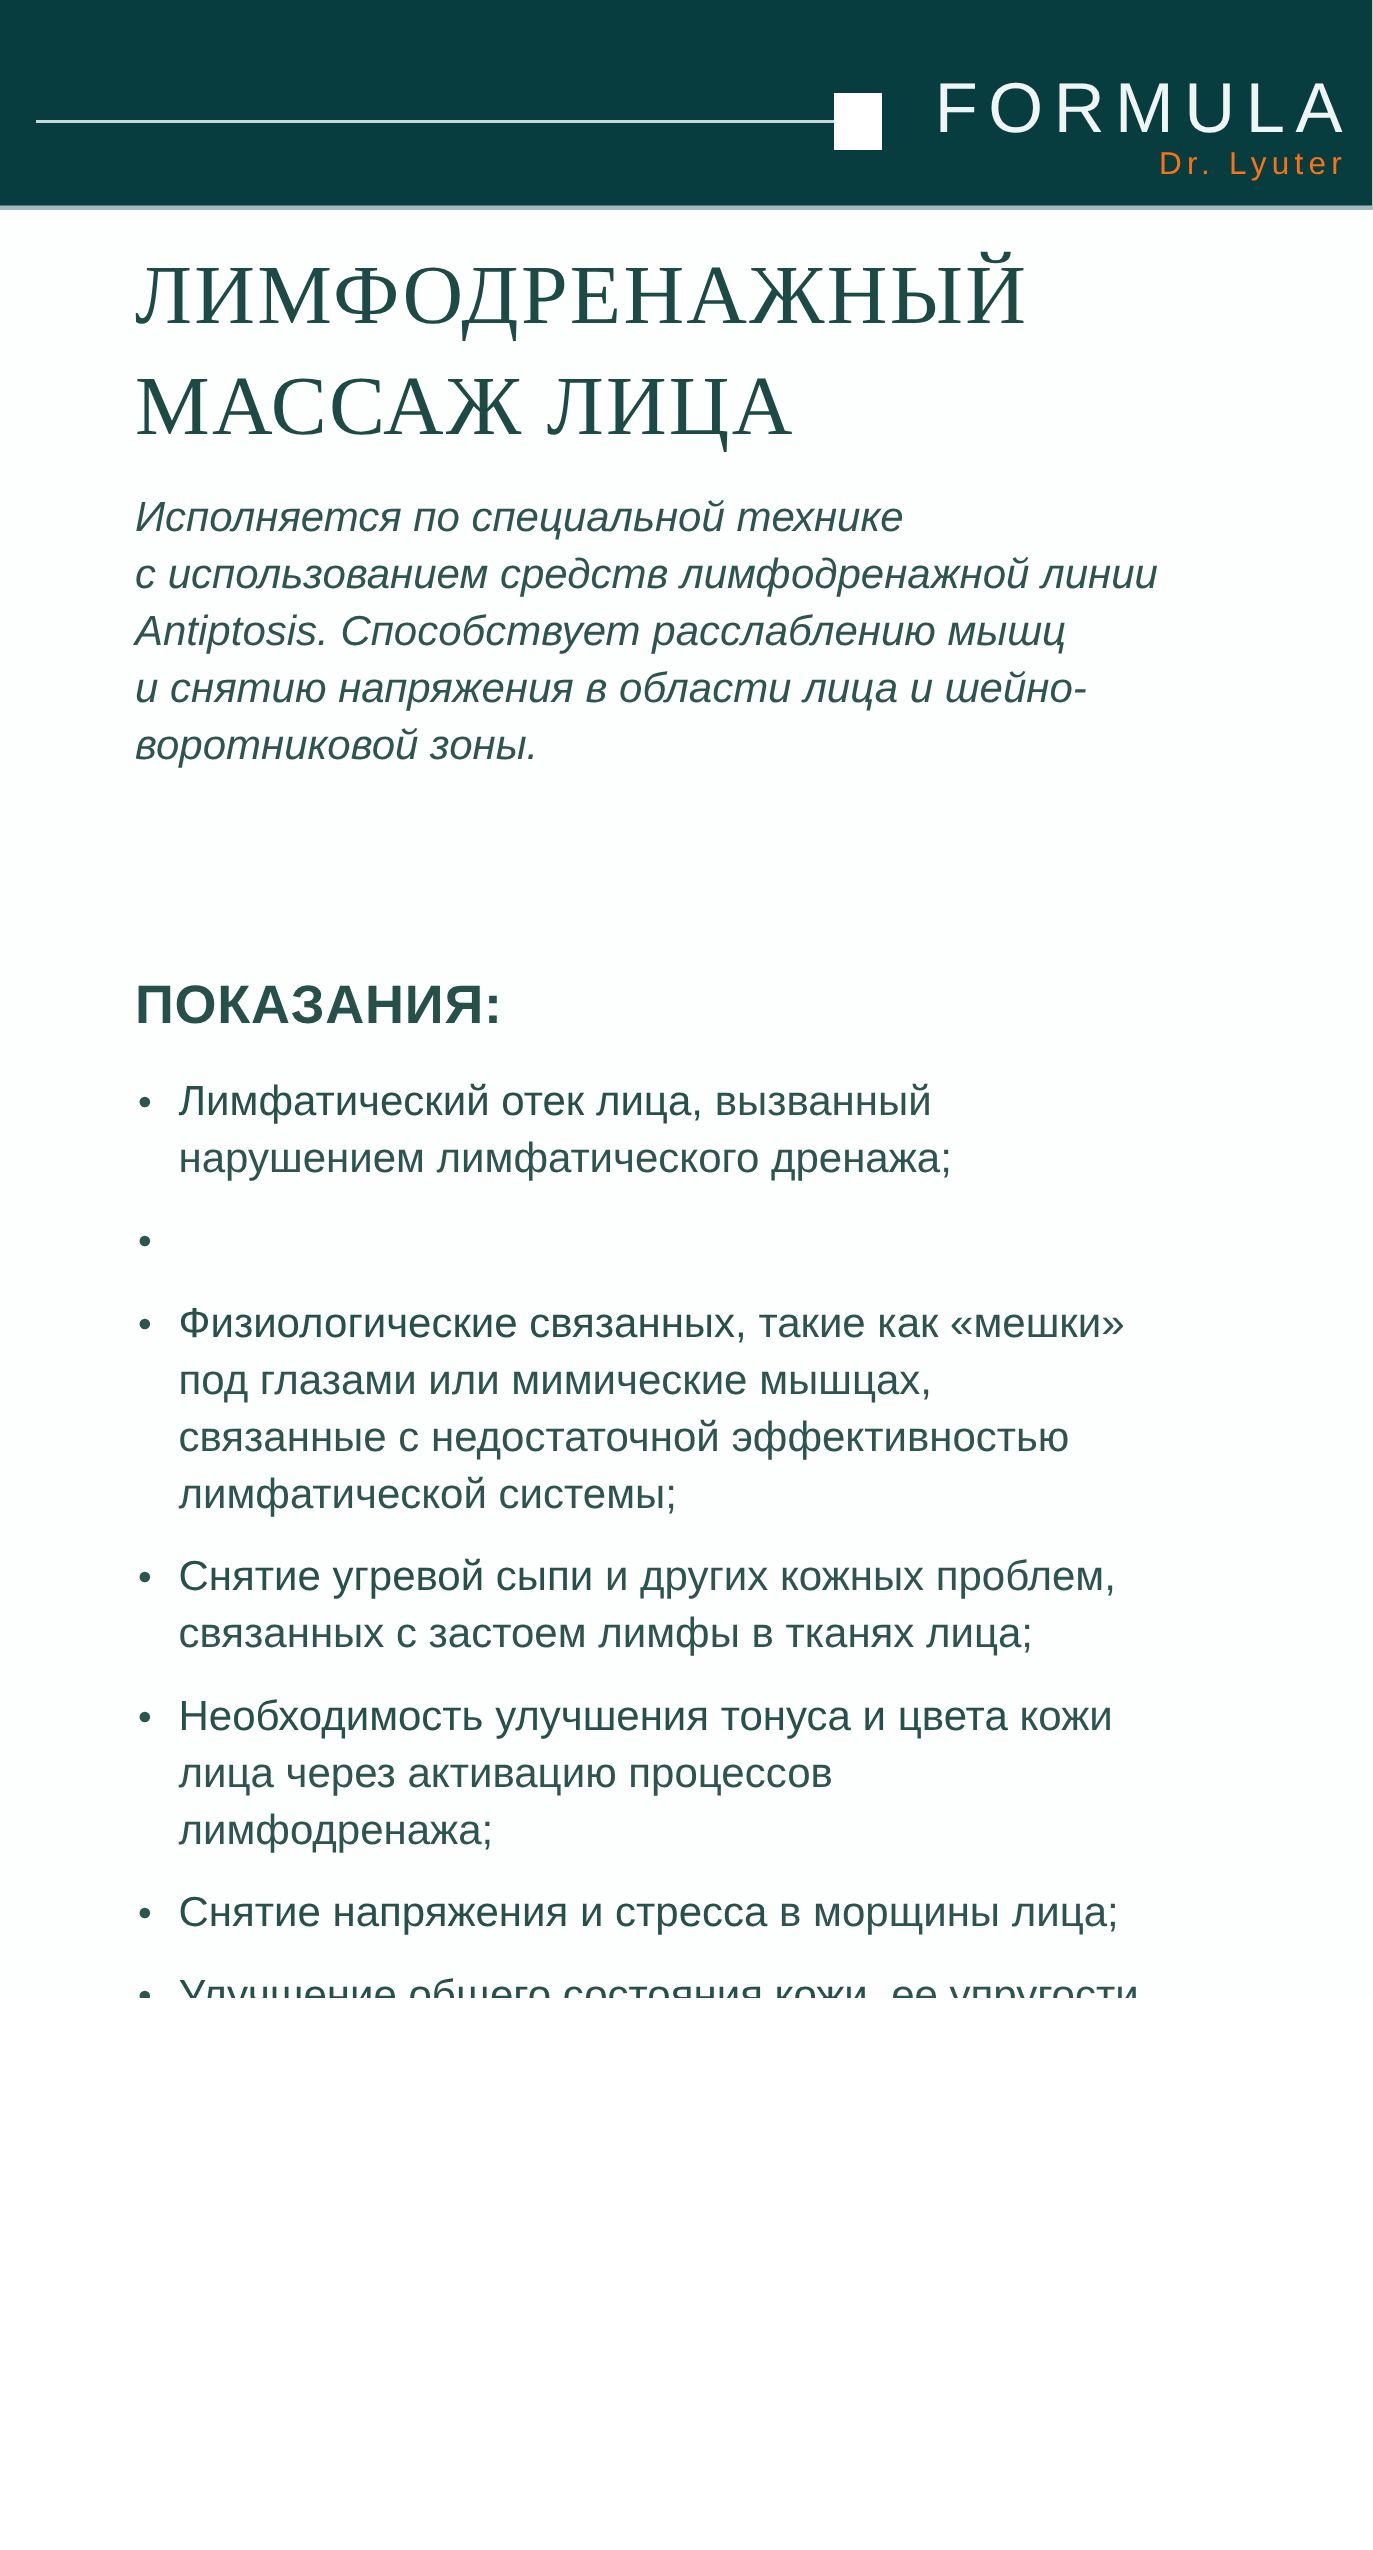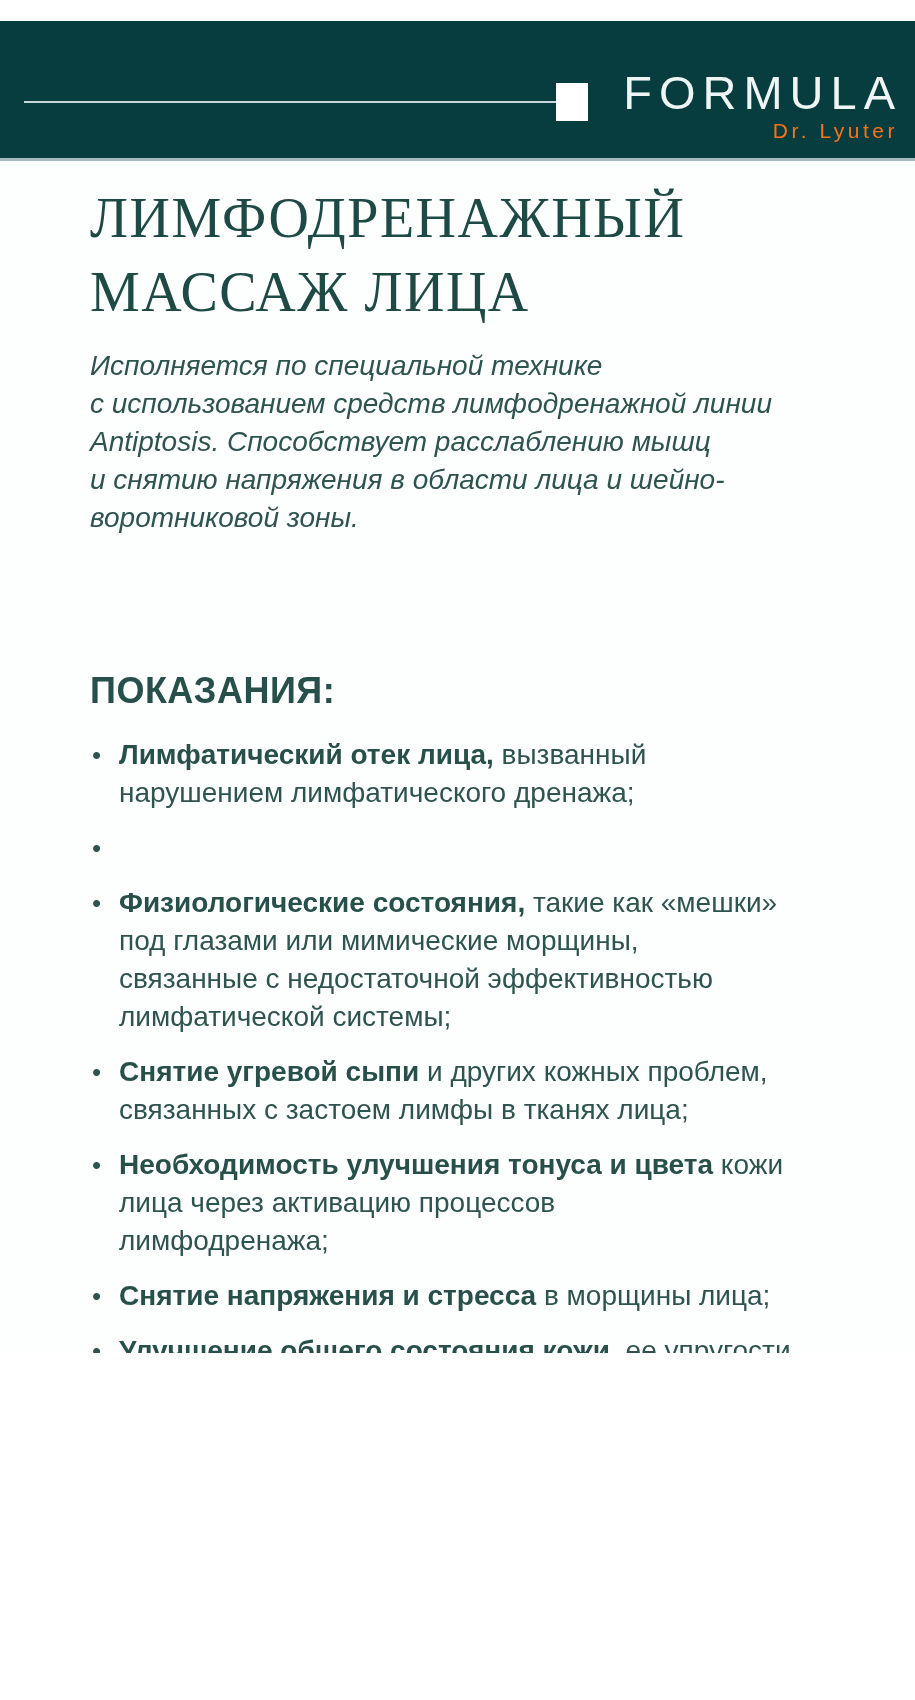--- a/index.html
+++ b/index.html
@@ -8,21 +8,20 @@
     width: 915px; height: 1700px;
     background: #ffffff;
     font-family: "Liberation Sans", sans-serif;
     -webkit-font-smoothing: antialiased;
   }
   .page {
     position: relative;
     width: 915px; height: 1332px;
     background: #fdfefe;
     overflow: hidden;
-    margin-top: 21px;
   }
 
   
   .header {
     position: relative;
     height: 140px;
     background: #083d3f;
     border-bottom: 3px solid #a2b9bd;
   }
   .header .rule {
@@ -101,21 +100,21 @@
     line-height: 38px;
   }
   .list li:first-child { margin-top: 0; }
   .marker {
     flex: 0 0 29px;
     padding-left: 2px;
     font-size: 26px;
     color: #2e5450;
   }
   .item-text { white-space: pre-line; }
-  .item-text strong { font-weight: 700; color: #27504b; }
+  .item-text strong { font-weight: 400; color: #27504b; }
 </style>
 </head>
 <body>
 
 <div class="page">
 
   <header class="header">
     <div class="rule"></div>
     <div class="square"></div>
     <div class="logo">
@@ -140,22 +139,22 @@
       <li>
         <span class="marker">•</span>
         <span class="item-text"><strong>Лимфатический отек лица,</strong><span> вызванный
 нарушением лимфатического дренажа;</span></span>
       </li>
       <li>
         <span class="marker">•</span>
       </li>
       <li>
         <span class="marker">•</span>
-        <span class="item-text"><strong>Физиологические состояния,</strong><span> такие как «мешки»
-под глазами или мимические морщины,
+        <span class="item-text"><strong>Физиологические связанных,</strong><span> такие как «мешки»
+под глазами или мимические мышцах,
 связанные с недостаточной эффективностью
 лимфатической системы;</span></span>
       </li>
       <li>
         <span class="marker">•</span>
         <span class="item-text"><strong>Снятие угревой сыпи</strong><span> и других кожных проблем,
 связанных с застоем лимфы в тканях лица;</span></span>
       </li>
       <li>
         <span class="marker">•</span>

